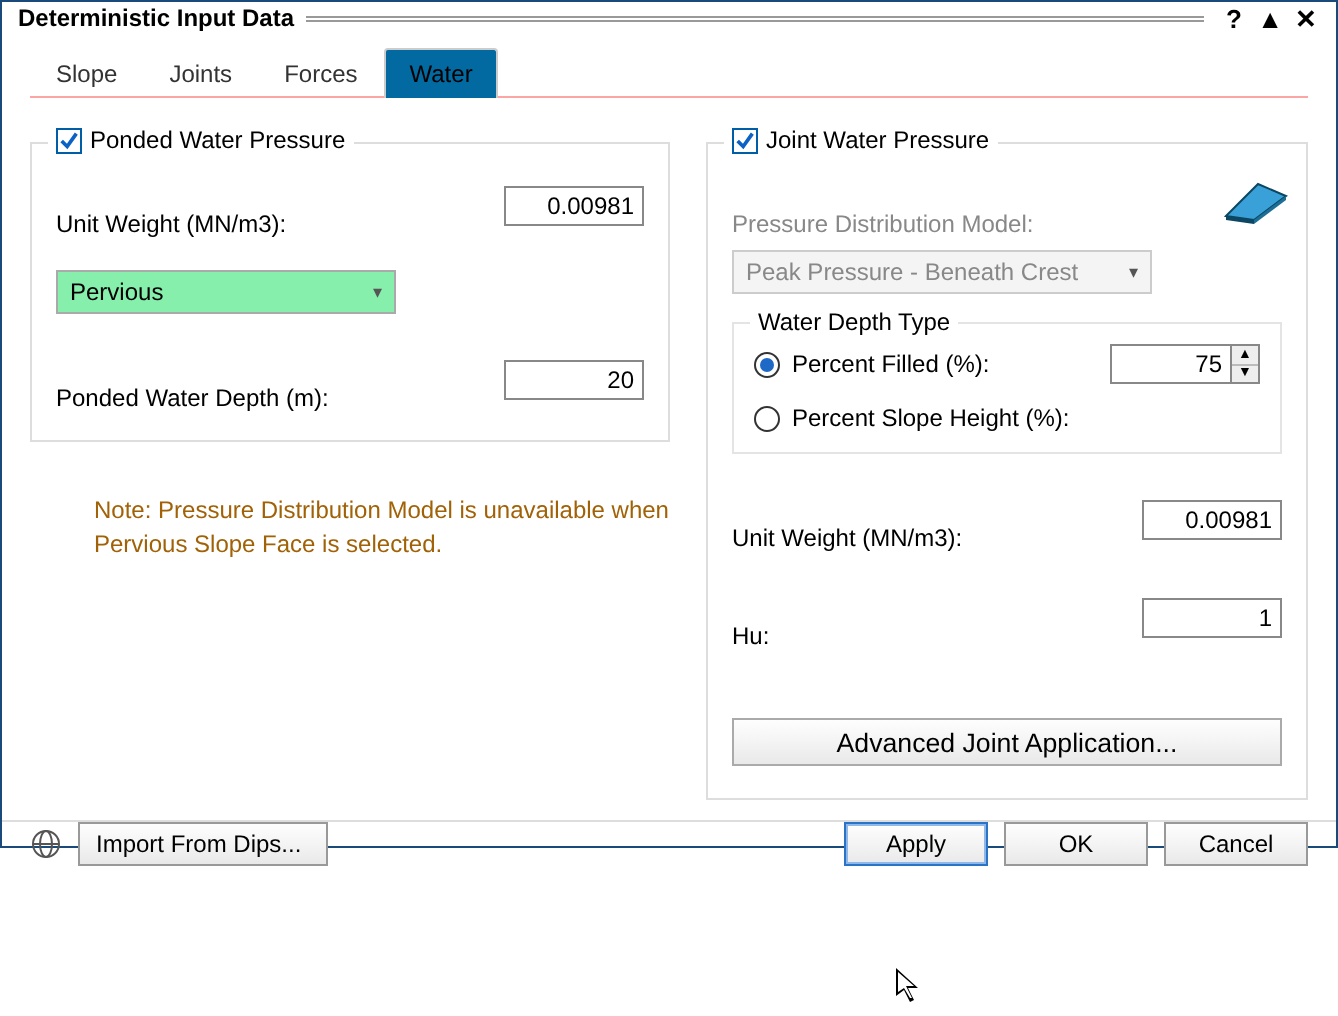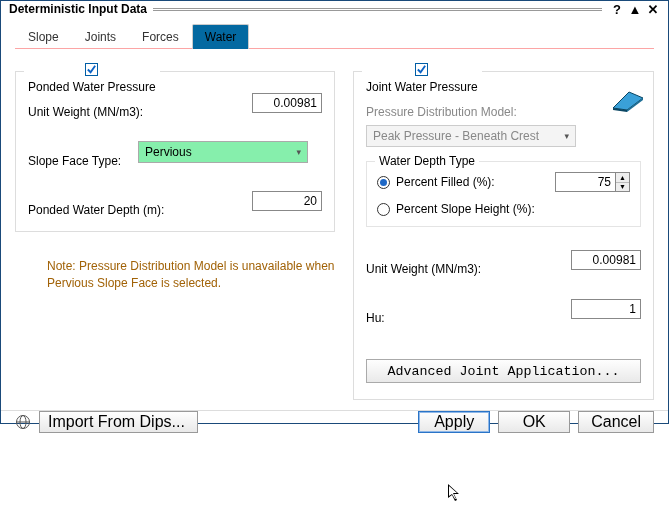--- a/index.html
+++ b/index.html
@@ -94,21 +94,20 @@
     position: relative;
   }
   .group-header {
     position: absolute;
     top: -9px; left: 8px;
     background: #fff;
     padding: 0 4px;
     display: flex;
     align-items: center;
     gap: 4px;
-    flex-direction: column;
   }
   .chk {
     width: 13px; height: 13px;
     border: 1px solid #005ea6;
     background: #fff;
     display: inline-flex;
     align-items: center; justify-content: center;
   }
   .chk svg { width: 11px; height: 11px; }
   .row {
@@ -194,21 +193,20 @@
     border-bottom: 1px solid #bbb;
   }
   .spin .arrows div:last-child { border-bottom: none; }
   .adv-btn {
     width: 100%;
     height: 24px;
     border: 1px solid #aaa;
     background: linear-gradient(#fefefe,#e9e9e9);
     margin-top: 18px;
     cursor: pointer;
-    font-family: Liberation Mono, monospace;
   }
   .icon3d {
     position: absolute;
     right: 8px;
     top: 18px;
   }
   
   .footer {
     border-top: 1px solid #ddd;
     height: 40px;
@@ -217,21 +215,21 @@
     padding: 0 14px;
     gap: 8px;
   }
   .footer .left { flex: 1; display:flex; align-items:center; gap:8px; }
   .btn {
     height: 22px;
     min-width: 72px;
     border: 1px solid #999;
     background: linear-gradient(#fefefe,#e9e9e9);
     font-family: inherit;
-    font-size: 16px;
+    font-size: 12px;
     cursor: pointer;
     padding: 0 12px;
   }
   .btn.default {
     border: 1px solid #2a74c7;
     box-shadow: 0 0 0 1px #8fb8e8 inset;
   }
   .globe {
     width: 16px; height: 16px;
   }
@@ -274,21 +272,20 @@
                 </svg>
             </span>
             <span>Ponded Water Pressure</span>
           </div>
 
           <div class="row">
             <span class="lbl">Unit Weight (MN/m3):</span>
             <input class="txt-in" value="0.00981" style="">
           </div>
           <div class="row">
-            <span class="lbl" style="flex:0 0 110px">Slope Face Type:</span>
             <div class="select">
               <span>Pervious</span>
               <span class="chev">▾</span>
             </div>
           </div>
           <div class="row">
             <span class="lbl">Ponded Water Depth (m):</span>
             <input class="txt-in" value="20" style="">
           </div>
         </div>

